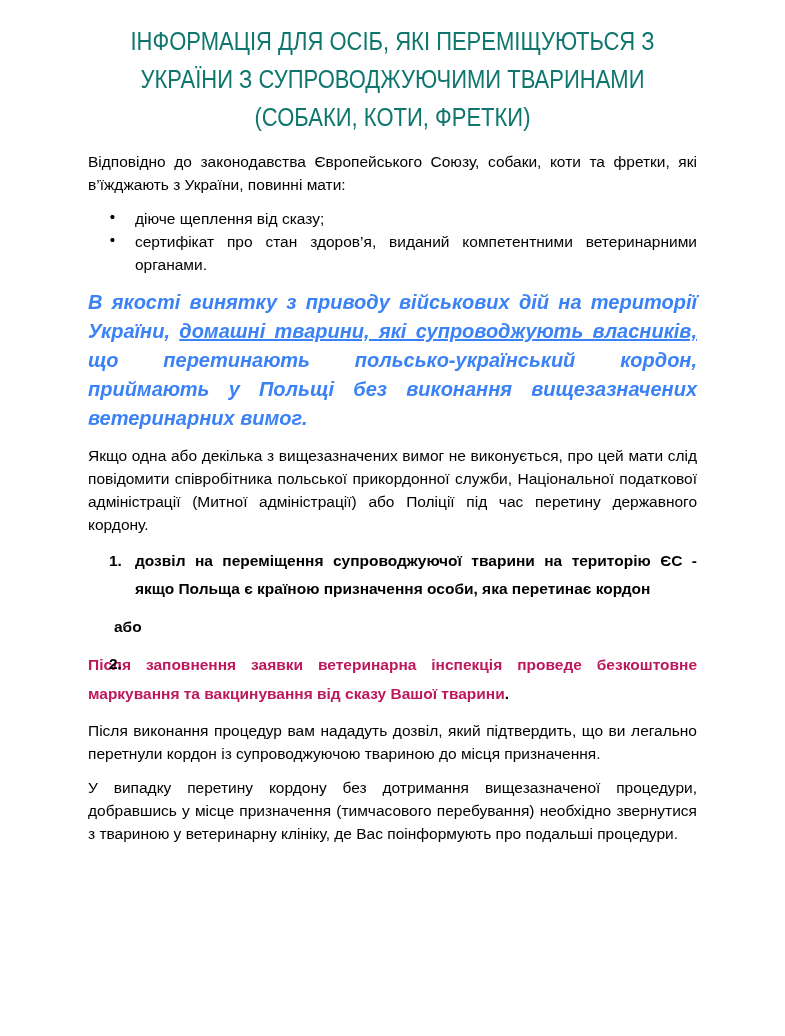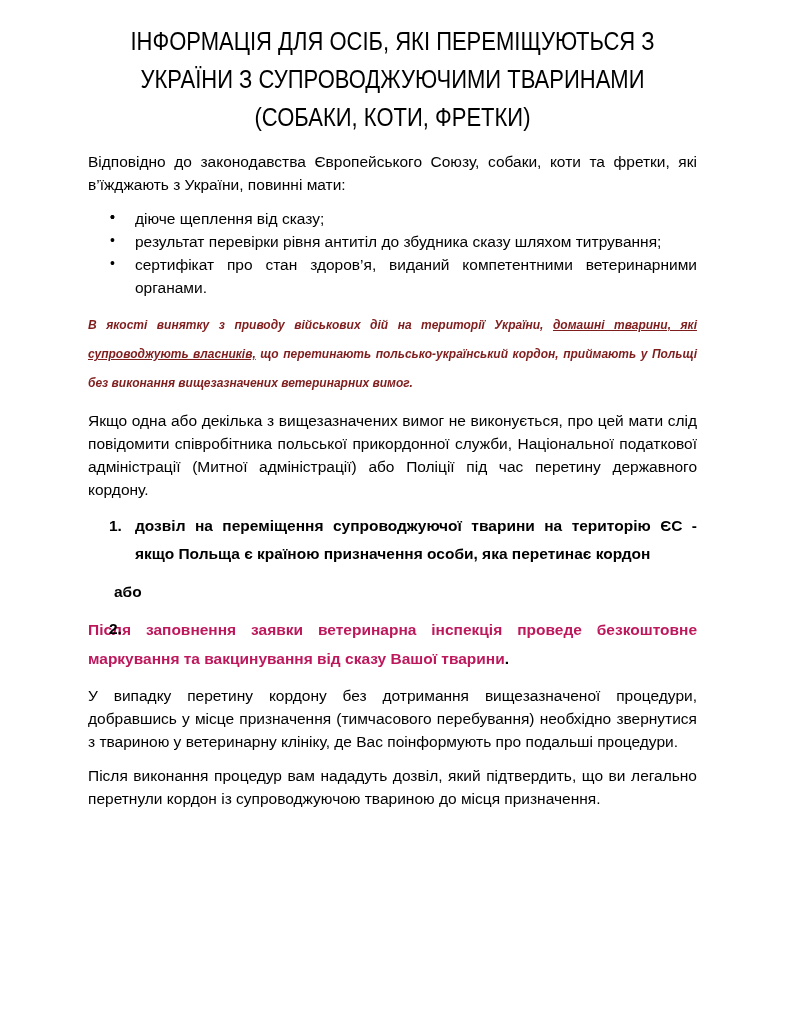--- a/index.html
+++ b/index.html
@@ -16,21 +16,21 @@
     background: #ffffff;
     font-family: "Liberation Sans", "DejaVu Sans", sans-serif;
     font-size: 15.5px;
     line-height: 23px;
     color: #000000;
     overflow: hidden;
   }
   .doc-title {
     margin: 4px 0 14px 0;
     text-align: center;
-    color: #000000;
+    color: #0f766e;
     font-weight: 400;
     font-size: 25px;
     line-height: 38px;
   }
   .doc-title .title-line {
     display: block;
     white-space: nowrap;
     transform: scaleX(0.88);
     transform-origin: 50% 50%;
   }
@@ -48,24 +48,24 @@
   }
   .bullet-marker {
     position: absolute;
     left: 22px;
     top: -1px;
     font-size: 14px;
   }
   .exception-par {
     margin: 0 0 11px 0;
     text-align: justify;
-    color: #7f1d1d;
+    color: #3b82f6;
     font-weight: 700;
     font-style: italic;
-    font-size: 12px;
+    font-size: 20px;
     line-height: 29px;
   }
   .exception-par .underlined {
     text-decoration: underline;
   }
   .num-item {
     position: relative;
     padding-left: 47px;
     margin: 0 0 12px 0;
     text-align: justify;
@@ -110,21 +110,20 @@
   <div class="bullet-list">
     <div class="bullet-item">
       <span class="bullet-marker">•</span>
     </div>
     <div class="bullet-item">
       <span class="bullet-marker">•</span>
       <span>діюче щеплення від сказу;</span>
     </div>
     <div class="bullet-item">
       <span class="bullet-marker">•</span>
-      <span>результат перевірки рівня антитіл до збудника сказу шляхом титрування;</span>
     </div>
     <div class="bullet-item">
       <span class="bullet-marker">•</span>
       <span>сертифікат про стан здоров’я, виданий компетентними ветеринарними органами.</span>
     </div>
   </div>
 
   <p class="exception-par"><span>В якості винятку з приводу військових дій на території України, </span><span class="underlined">домашні тварини, які супроводжують власників,</span><span> що перетинають польсько-український кордон, приймають у Польщі без виконання вищезазначених ветеринарних вимог.</span></p>
 
   <p class="body-par">Якщо одна або декілька з вищезазначених вимог не виконується, про цей мати слід повідомити співробітника польської прикордонної служби, Національної податкової адміністрації (Митної адміністрації) або Поліції під час перетину державного кордону.</p>
@@ -136,17 +135,17 @@
   </div>
 
   <div class="or-connector">або</div>
 
   <div class="num-item">
     <span class="num-marker">2.</span>
   </div>
 
   <p class="warning-par"><span class="red-text">Після заповнення заявки ветеринарна інспекція проведе  безкоштовне маркування та вакцинування від сказу  Вашої тварини</span><span class="black-period">.</span></p>
 
+  <p class="body-par">Після виконання процедур вам нададуть дозвіл, який підтвердить, що ви легально перетнули кордон із супроводжуючою твариною до місця призначення.</p>
+
   <p class="body-par">У випадку перетину кордону без дотримання вищезазначеної процедури, добравшись у місце призначення (тимчасового перебування) необхідно звернутися з твариною у ветеринарну клініку, де Вас поінформують про подальші процедури.</p>
-
-  <p class="body-par">Після виконання процедур вам нададуть дозвіл, який підтвердить, що ви легально перетнули кордон із супроводжуючою твариною до місця призначення.</p>
 
 </div>
 
 </body></html>

